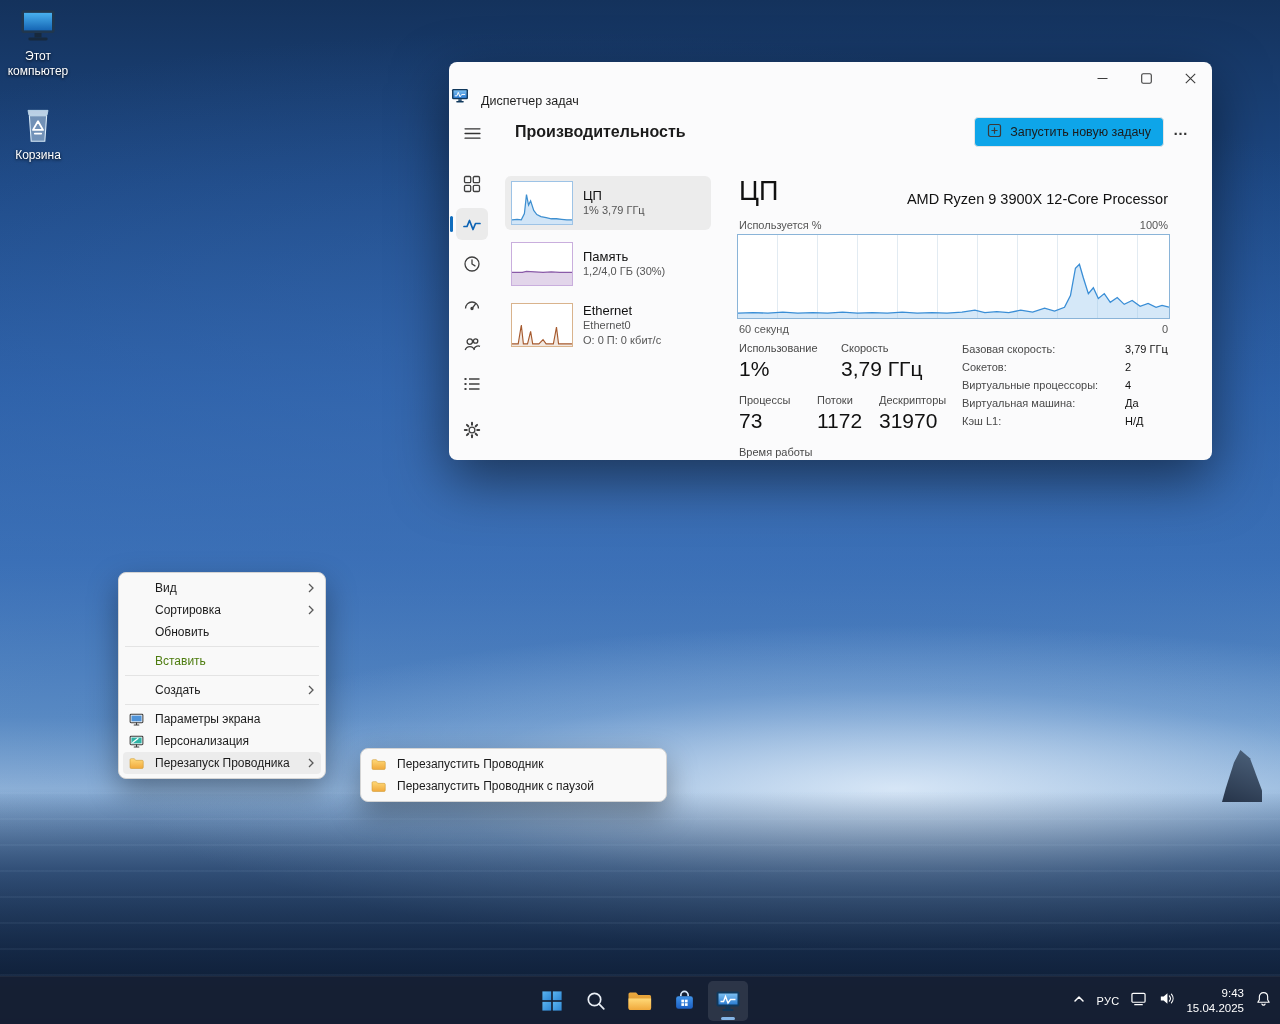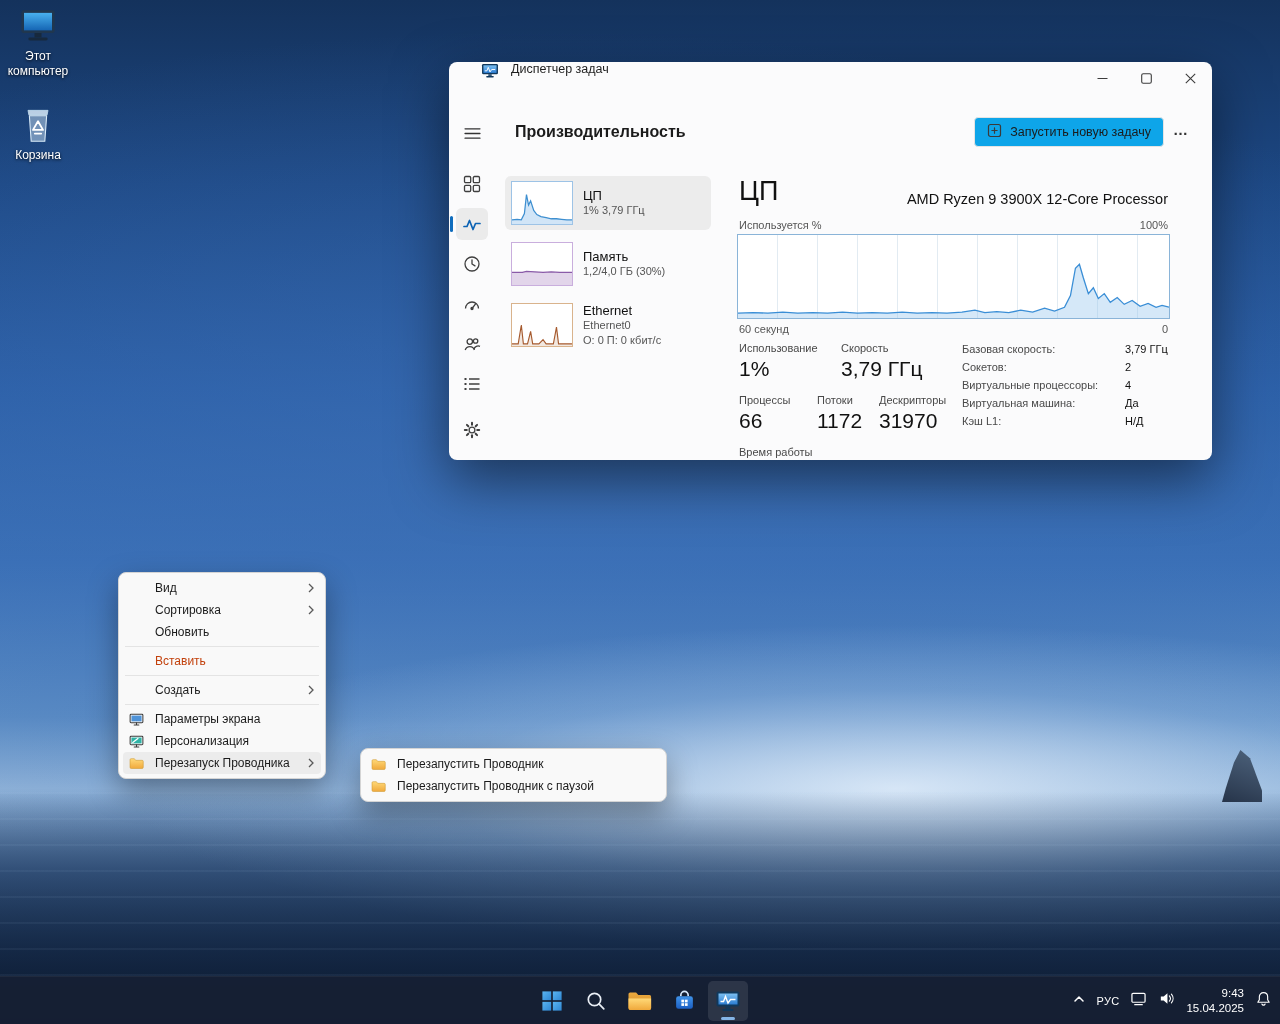--- a/index.html
+++ b/index.html
@@ -27,21 +27,21 @@
   .desk-icon { position:absolute; width:76px; text-align:center; color:#fff; font-size:12px;
     text-shadow:0 1px 3px rgba(0,0,0,.85); line-height:1.25; cursor:default; }
   .desk-icon svg { display:block; margin:0 auto 3px; }
   .icon-thispc { left:0; top:6px; }
   .icon-recycle { left:0; top:103px; }
 
   
   .tm-window { position:absolute; left:449px; top:62px; width:763px; height:398px;
     background:#fbfbfc; border-radius:8px; box-shadow:0 20px 55px rgba(0,0,0,.5);
     color:#1b1b1b; z-index:3; overflow:hidden; }
-  .tm-titlebar { height:46px; display:flex; align-items:flex-start; gap:12px; padding-left:32px; }
+  .tm-titlebar { height:46px; display:flex; align-items:flex-end; gap:12px; padding-left:2px; }
   .tm-title { font-size:12.5px; color:#1e1e1e; }
   .caption-buttons { position:absolute; top:0; right:0; display:flex; }
   .cap-btn { width:44px; height:32px; display:flex; align-items:center; justify-content:center; }
   .tm-rail { position:absolute; left:0; top:46px; bottom:0; width:46px; display:flex; flex-direction:column;
     align-items:center; padding:18px 0 14px; }
   .rail-burger { margin-bottom:24px; }
   .rail-item { width:32px; height:32px; margin-bottom:8px; display:flex; align-items:center; justify-content:center;
     border-radius:6px; position:relative; }
   .rail-item.selected { background:#ebebeb; }
   .rail-item.selected::before { content:""; position:absolute; left:-6px; top:8px; width:3px; height:16px;
@@ -90,21 +90,21 @@
   .rs-row { position:relative; height:18px; line-height:14px; }
   .rs-row .rs-val { position:absolute; left:163px; top:0; color:#111; }
 
   
   .ctx { position:absolute; background:#f9f9f9; border:1px solid #d4d4d4; border-radius:8px; padding:4px;
     box-shadow:0 12px 30px rgba(0,0,0,.35); font-size:12px; color:#1b1b1b; z-index:5; }
   .ctx-main { left:118px; top:572px; width:208px; }
   .ctx-sub  { left:360px; top:748px; width:307px; z-index:6; }
   .ctx-item { height:22px; display:flex; align-items:center; padding:0 6px; border-radius:4px; }
   .ctx-item.highlight { background:#ececec; }
-  .ctx-item.disabled { color:#c2410c; }
+  .ctx-item.disabled { color:#4d7c0f; }
   .ctx-ico { width:26px; flex:none; display:flex; align-items:center; }
   .ctx-arrow { margin-left:auto; display:flex; align-items:center; }
   .ctx-sep { height:1px; background:#e4e4e4; margin:3px 2px; }
 
   
   .taskbar { position:absolute; left:0; right:0; bottom:0; height:48px; background:rgba(21,30,49,.94);
     border-top:1px solid rgba(255,255,255,.05); z-index:10; }
   .tb-center { position:absolute; left:50%; top:0; height:100%; transform:translateX(-50%);
     display:flex; align-items:center; gap:4px; }
   .tb-btn { width:40px; height:40px; border-radius:5px; display:flex; align-items:center; justify-content:center;
@@ -362,21 +362,21 @@
       <div class="stat stat-usage">
         <div>Использование</div>
         <div class="val">1%</div>
       </div>
       <div class="stat stat-speed">
         <div>Скорость</div>
         <div class="val">3,79 ГГц</div>
       </div>
       <div class="stat stat-proc">
         <div>Процессы</div>
-        <div class="val">66</div>
+        <div class="val">73</div>
       </div>
       <div class="stat stat-thr">
         <div>Потоки</div>
         <div class="val">1172</div>
       </div>
       <div class="stat stat-hnd">
         <div>Дескрипторы</div>
         <div class="val">31970</div>
       </div>
       <div class="stat stat-uptime">

